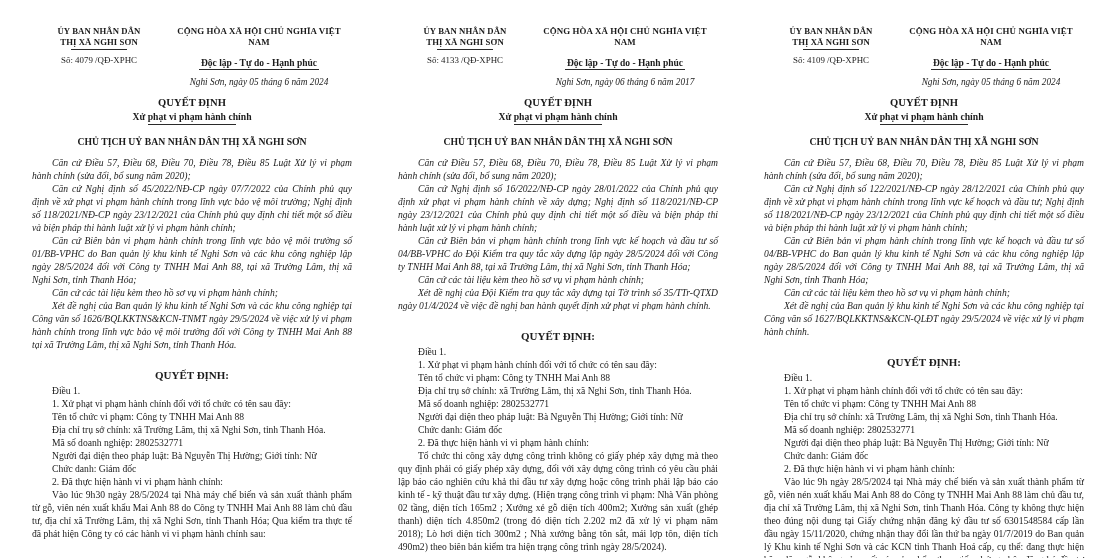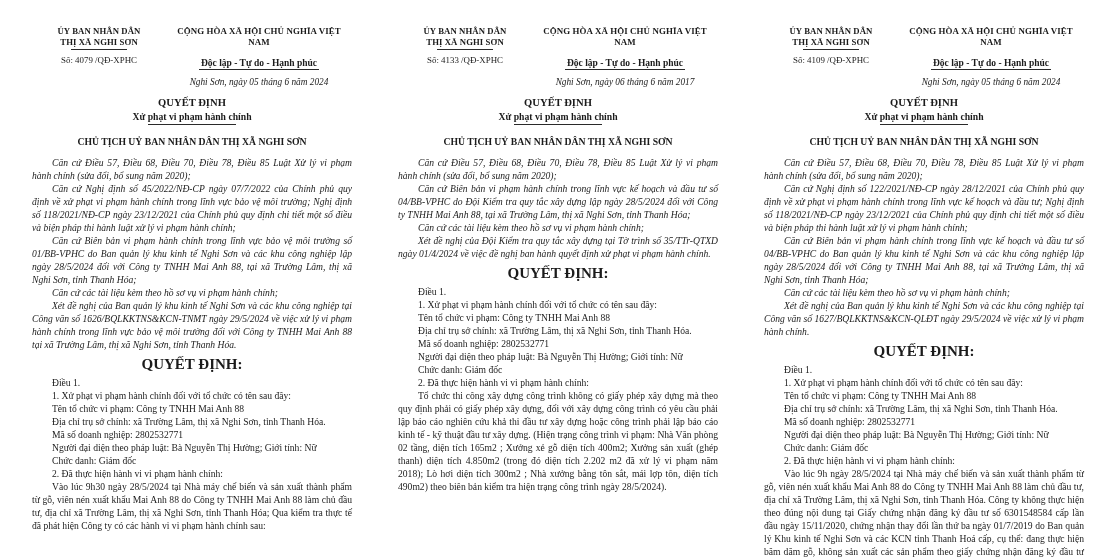--- a/index.html
+++ b/index.html
@@ -29,21 +29,21 @@
   .nat2 { font-weight: bold; font-size: 9.5px; display: inline-block; border-bottom: 1px solid #2a2a2a; padding: 0 2px 1px; }
   .date-line { font-style: italic; font-size: 9.3px; margin-top: 7px; }
   .title-block { text-align: center; margin-top: 9px; }
   .title1 { font-weight: bold; font-size: 10.6px; line-height: 13px; }
   .title2 { font-weight: bold; font-size: 9.7px; line-height: 12px; margin-top: 2px; }
   .title-underline { width: 88px; height: 1px; background: #2a2a2a; margin: 1px auto 0; }
   .issuer { font-weight: bold; font-size: 9.7px; margin-top: 11px; text-align: center; }
   .legal-basis { margin-top: 9px; }
   p { margin: 0; }
   .cancu { font-style: italic; text-align: justify; text-indent: 20px; font-size: 9.6px; line-height: 13px; }
-  .decision-heading { text-align: center; font-weight: bold; font-size: 15px; margin: 5px 0 3px; }
+  .decision-heading { text-align: center; font-weight: bold; font-size: 11px; margin: 18px 0 3px; }
   .article-head { font-weight: normal; padding-left: 20px; font-size: 9.6px; line-height: 13px; }
   .art-line { padding-left: 20px; font-size: 9.6px; line-height: 13px; }
   .violation { text-align: justify; text-indent: 20px; font-size: 9.6px; line-height: 13px; }
   .violation .em { }
 </style>
 </head>
 <body>
 
 <div class="pages">
 
@@ -106,20 +106,21 @@
     </div>
     <div class="title-block">
       <div class="title1">QUYẾT ĐỊNH</div>
       <div class="title2">Xử phạt vi phạm hành chính</div>
       <div class="title-underline"></div>
       <div class="issuer">CHỦ TỊCH UỶ BAN NHÂN DÂN THỊ XÃ NGHI SƠN</div>
     </div>
     <div class="legal-basis">
 
     <p class="cancu">Căn cứ Điều 57, Điều 68, Điều 70, Điều 78, Điều 85 Luật Xử lý vi phạm hành chính (sửa đổi, bổ sung năm 2020);</p>
+        <p class="cancu">Căn cứ Nghị định số 16/2022/NĐ-CP ngày 28/01/2022 của Chính phủ quy định xử phạt vi phạm hành chính về xây dựng; Nghị định số 118/2021/NĐ-CP ngày 23/12/2021 của Chính phủ quy định chi tiết một số điều và biện pháp thi hành luật xử lý vi phạm hành chính;</p>
         <p class="cancu">Căn cứ Biên bản vi phạm hành chính trong lĩnh vực kế hoạch và đầu tư số 04/BB-VPHC do Đội Kiểm tra quy tắc xây dựng lập ngày 28/5/2024 đối với Công ty TNHH Mai Anh 88, tại xã Trường Lâm, thị xã Nghi Sơn, tỉnh Thanh Hóa;</p>
         <p class="cancu">Căn cứ các tài liệu kèm theo hồ sơ vụ vi phạm hành chính;</p>
         <p class="cancu">Xét đề nghị của Đội Kiểm tra quy tắc xây dựng tại Tờ trình số 35/TTr-QTXD ngày 01/4/2024 về việc đề nghị ban hành quyết định xử phạt vi phạm hành chính.</p>
       </div>
     <div class="decision-heading">QUYẾT ĐỊNH:</div>
     <p class="article-head">Điều 1.</p>
     <div>
 
     <p class="art-line">1. Xử phạt vi phạm hành chính đối với tổ chức có tên sau đây:</p>
         <p class="art-line">Tên tổ chức vi phạm: Công ty TNHH Mai Anh 88</p>

